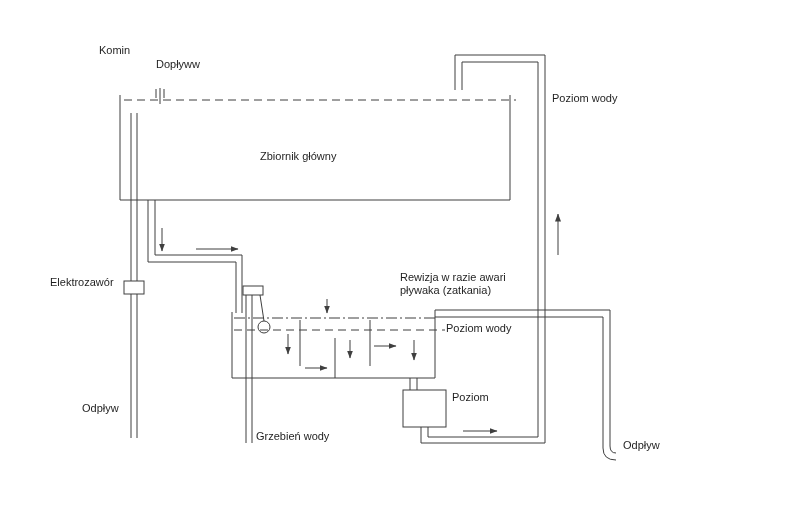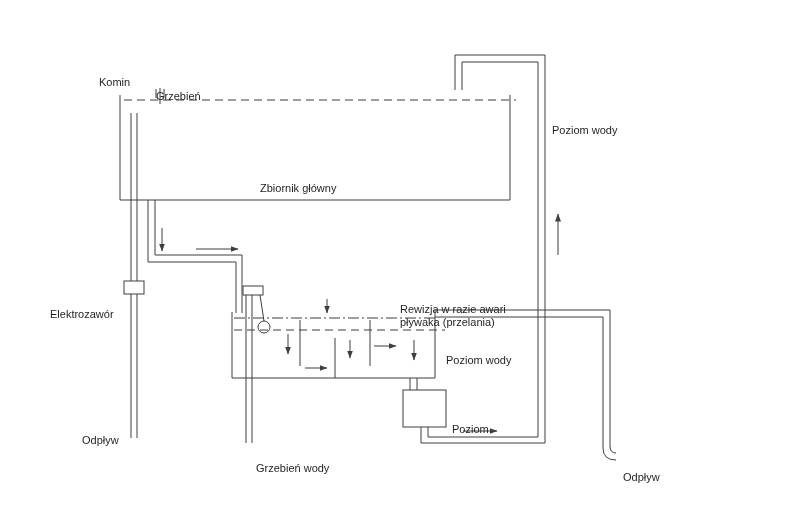--- a/index.html
+++ b/index.html
@@ -17,21 +17,20 @@
   }
   .ahfill{fill:var(--line-color,#3f3f3f);stroke:none;}
   .dash{stroke-dasharray:8 5;}
   .dashdot{stroke-dasharray:11 3 2 3;}
   .lbl{
     position:absolute;
     font-size:11px;
     line-height:13px;
     color:var(--text-color,#1f1f1f);
     white-space:pre-line;
-    margin-top:32px;
   }
 </style>
 </head>
 <body>
 
 <div class="stage">
 
   <svg width="800" height="521" viewBox="0 0 800 521">
     <defs>
       <marker id="ah" viewBox="0 0 8 6" refX="7.5" refY="3" markerWidth="8" markerHeight="6" orient="auto" markerUnits="userSpaceOnUse">
@@ -91,25 +90,25 @@
       <line x1="305" y1="368" x2="327" y2="368" marker-end="url(#ah)"></line>
       <line x1="350" y1="340" x2="350" y2="358" marker-end="url(#ah)"></line>
       <line x1="374" y1="346" x2="396" y2="346" marker-end="url(#ah)"></line>
       <line x1="414" y1="340" x2="414" y2="360" marker-end="url(#ah)"></line>
       <line x1="463" y1="431" x2="497" y2="431" marker-end="url(#ah)"></line>
       <line x1="558" y1="255" x2="558" y2="214" marker-end="url(#ah)"></line>
     </g>
   </svg>
 
   <div class="lbl" style="left:99px;top:44px">Komin</div>
-  <div class="lbl" style="left:156px;top:58px">Grzebień</div>
+  <div class="lbl" style="left:156px;top:58px">Dopływw</div>
   <div class="lbl" style="left:552px;top:92px">Poziom wody</div>
   <div class="lbl" style="left:260px;top:150px">Zbiornik główny</div>
   <div class="lbl" style="left:50px;top:276px">Elektrozawór</div>
   <div class="lbl" style="left:400px;top:271px">Rewizja w razie awari
-pływaka (przelania)</div>
+pływaka (zatkania)</div>
   <div class="lbl" style="left:446px;top:322px">Poziom wody</div>
   <div class="lbl" style="left:82px;top:402px">Odpływ</div>
   <div class="lbl" style="left:256px;top:430px">Grzebień wody</div>
   <div class="lbl" style="left:452px;top:391px">Poziom</div>
   <div class="lbl" style="left:623px;top:439px">Odpływ</div>
 
 </div>
 
 </body></html>

